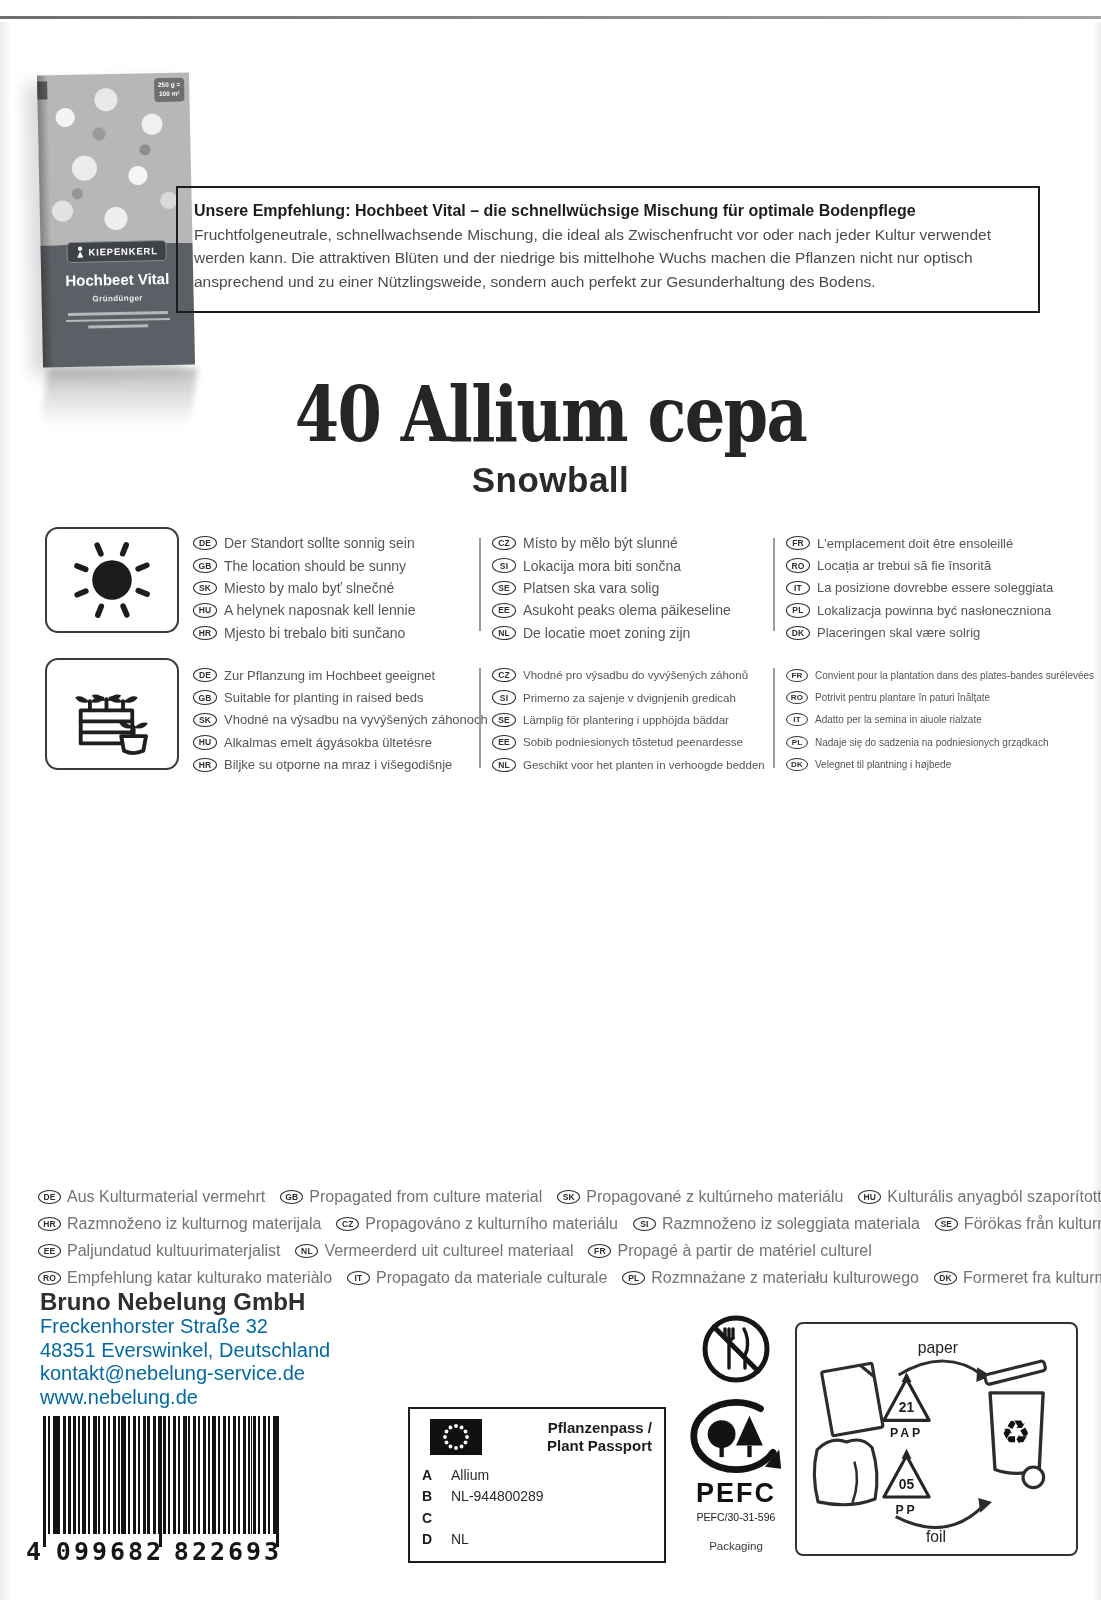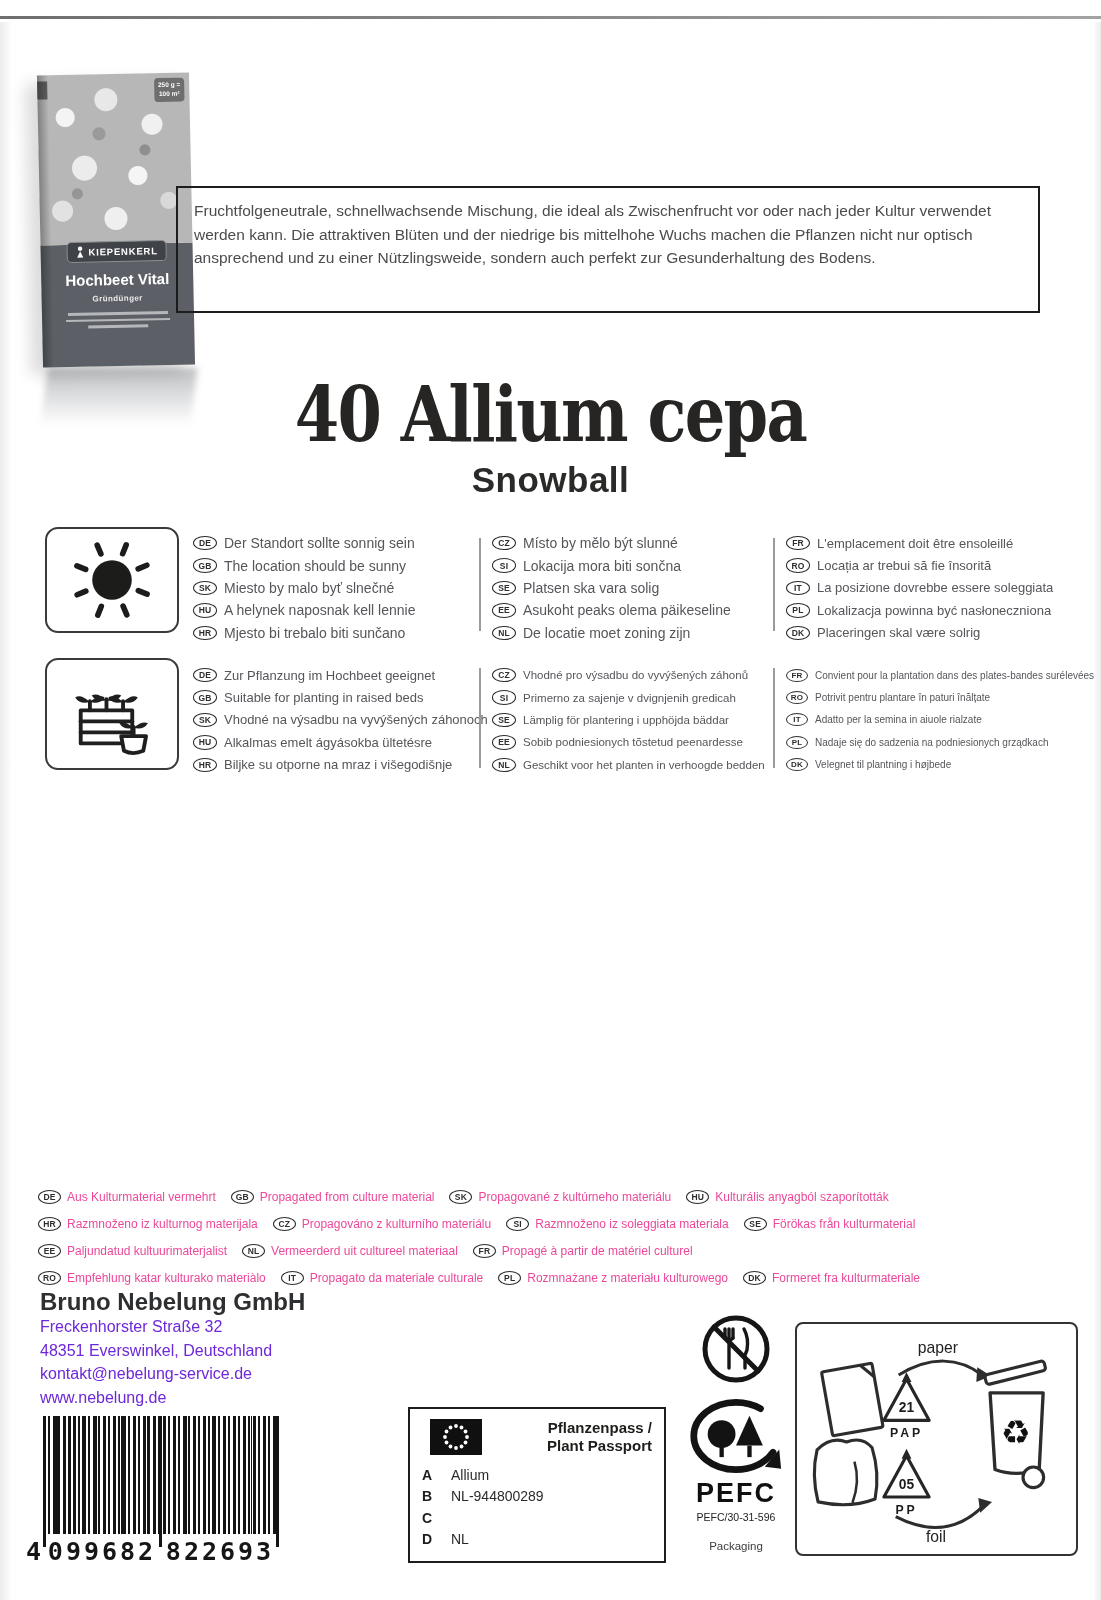--- a/index.html
+++ b/index.html
@@ -75,40 +75,40 @@
   .bed-c3{left:786px;top:664px;width:288px;}  .bed-c3 .lang-line{height:22.4px;font-size:10px;}
   .bed-c3 .badge{min-width:22px;height:13px;font-size:8px;}
   .vdiv{position:absolute;width:1.5px;background:#9b9b9b;}
   .vd1s{left:479px;top:538px;height:93px;}  .vd2s{left:773px;top:538px;height:93px;}
   .vd1b{left:479px;top:668px;height:100px;} .vd2b{left:773px;top:668px;height:100px;}
 
   
   .prop{position:absolute;left:38px;top:1183px;width:1030px;}
   .prop-line{display:flex;align-items:center;gap:15px;height:27px;white-space:nowrap;}
   .prop-item{display:flex;align-items:center;gap:6px;}
-  .prop-item .ltxt{font-size:12px;color:#ec4899;}
+  .prop-item .ltxt{font-size:16px;color:#737373;}
   .prop-item .badge{min-width:23px;height:14px;font-size:8.5px;}
 
   
   .addr{position:absolute;left:40px;top:1289px;}
   .addr-co{font-size:24px;font-weight:700;color:#2e2f31;line-height:26px;}
-  .addr-line{font-size:16px;color:#6d28d9;line-height:23.5px;}
+  .addr-line{font-size:20px;color:#0369a1;line-height:23.5px;}
 
   
   .ean{position:absolute;left:26px;top:1416px;width:300px;}
   .bars{position:relative;margin-left:17px;width:236px;height:118px;background:
     repeating-linear-gradient(90deg,#141414 0 2px,transparent 2px 5px),
     repeating-linear-gradient(90deg,#141414 0 3px,transparent 3px 10px),
     repeating-linear-gradient(90deg,#141414 0 1.5px,transparent 1.5px 13px);}
   .guard{position:absolute;top:0;width:3px;height:131px;background:#141414;}
   .g-l{left:0;} .g-m{left:116px;} .g-r{right:0;}
   .ean-digits{display:flex;align-items:flex-end;margin-top:3px;font-family:"DejaVu Sans Mono",monospace;
     font-weight:700;font-size:25px;color:#161616;}
   .ean-d1{width:17px;}
-  .ean-g1{width:118px;text-align:center;letter-spacing:3px;}
+  .ean-g1{margin-left:8px;width:118px;text-align:center;letter-spacing:3px;}
   .ean-g2{width:118px;text-align:center;letter-spacing:3px;}
 
   
   .passport{position:absolute;left:408px;top:1407px;width:258px;height:156px;border:2.5px solid #1d1d1b;
     box-sizing:border-box;padding:10px 12px 0 12px;}
   .pp-head{display:flex;justify-content:space-between;align-items:flex-start;padding-left:8px;}
   .pp-title{text-align:right;font-size:15px;font-weight:700;line-height:18px;color:#1d1d1b;}
   .pp-rows{margin-top:9px;}
   .pp-row{display:flex;gap:16px;align-items:center;height:21.5px;font-size:14px;color:#2a2a2a;}
   .pp-key{font-weight:700;width:13px;color:#1d1d1b;}
@@ -158,20 +158,21 @@
             <i></i>
             <i></i>
             <i></i>
           </div>
       </div>
     </div>
     <div class="pbox-reflection"></div>
   </div>
 
   <div class="reco">
+    <p class="reco-head">Unsere Empfehlung: Hochbeet Vital – die schnellwüchsige Mischung für optimale Bodenpflege</p>
     <p class="reco-body">Fruchtfolgeneutrale, schnellwachsende Mischung, die ideal als Zwischenfrucht vor oder nach jeder Kultur verwendet werden kann. Die attraktiven Blüten und der niedrige bis mittelhohe Wuchs machen die Pflanzen nicht nur optisch ansprechend und zu einer Nützlingsweide, sondern auch perfekt zur Gesunderhaltung des Bodens.</p>
   </div>
 
   <div class="h1">40 Allium cepa</div>
   <div class="h2">Snowball</div>
 
   <div class="icon-box ib-sun">
     <svg width="86" height="86" viewBox="0 0 100 100">
       <circle cx="50" cy="50" r="23" fill="#1c1c1a"></circle>
       <g stroke="#1c1c1a" stroke-width="6.5" stroke-linecap="round">

